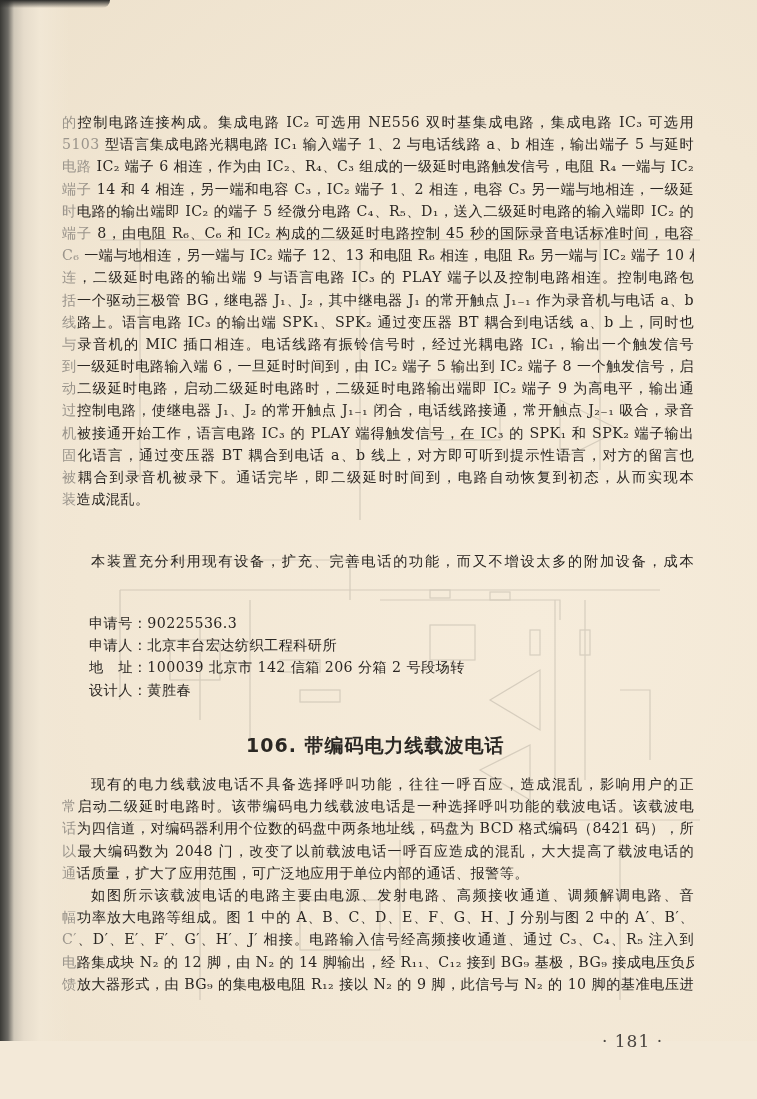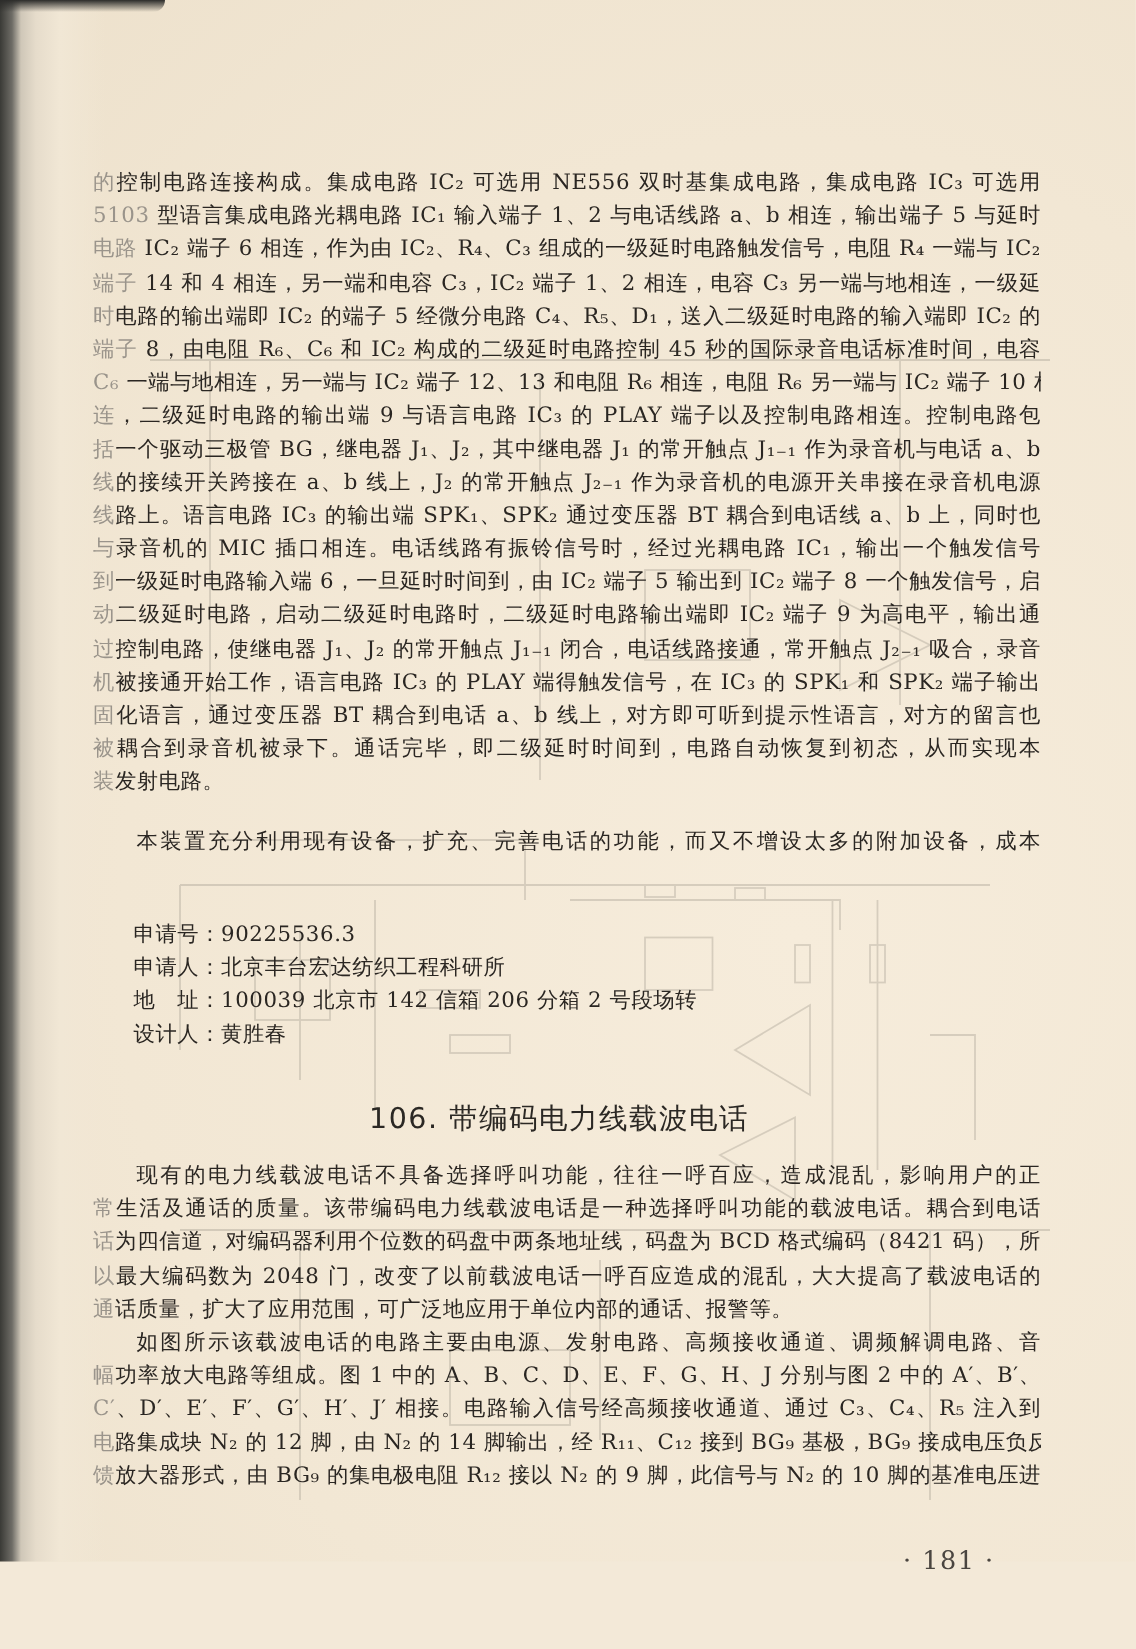--- a/index.html
+++ b/index.html
@@ -29,21 +29,21 @@
   .ln.last { text-align-last: left; }
   .ln.indent { padding-left: 29px; }
   .faded { color: #9a948b; }
   .block1 { top: 111px; }
   .block2 { top: 550px; }
   .meta { position: absolute; left: 89px; top: 612px; font-size: 14.2px; line-height: 22.2px; letter-spacing: 0.4px; }
   .meta .row { display: block; white-space: nowrap; }
   .heading {
     position: absolute; left: 246px; top: 733px;
     font-family: "DejaVu Sans", "Liberation Sans", sans-serif;
-    font-size: 19px; font-weight: normal; color: #2b2824; letter-spacing: 1px;
+    font-size: 19px; font-weight: bold; color: #2b2824; letter-spacing: 1px;
   }
   .block3 { top: 773px; }
   .page-number {
     position: absolute; left: 602px; top: 1031px; font-size: 17px; color: #4a4540; letter-spacing: 1px;
   }
   
   .bleed { position: absolute; left: 0; top: 0; width: 757px; height: 1099px; pointer-events: none; opacity: 0.22; }
   .content { position: absolute; left: 0; top: 0; width: 757px; height: 1099px; }
 </style>
 </head>
@@ -80,47 +80,46 @@
     <div class="text-block block1" id="block1">
         <span class="ln"><span class="faded">的</span><span>控制电路连接构成。集成电路 IC₂ 可选用 NE556 双时基集成电路，集成电路 IC₃ 可选用</span></span>
         <span class="ln"><span class="faded">5103</span><span> 型语言集成电路光耦电路 IC₁ 输入端子 1、2 与电话线路 a、b 相连，输出端子 5 与延时</span></span>
         <span class="ln"><span class="faded">电路</span><span> IC₂ 端子 6 相连，作为由 IC₂、R₄、C₃ 组成的一级延时电路触发信号，电阻 R₄ 一端与 IC₂</span></span>
         <span class="ln"><span class="faded">端子</span><span> 14 和 4 相连，另一端和电容 C₃，IC₂ 端子 1、2 相连，电容 C₃ 另一端与地相连，一级延</span></span>
         <span class="ln"><span class="faded">时</span><span>电路的输出端即 IC₂ 的端子 5 经微分电路 C₄、R₅、D₁，送入二级延时电路的输入端即 IC₂ 的</span></span>
         <span class="ln"><span class="faded">端子</span><span> 8，由电阻 R₆、C₆ 和 IC₂ 构成的二级延时电路控制 45 秒的国际录音电话标准时间，电容</span></span>
         <span class="ln"><span class="faded">C₆</span><span> 一端与地相连，另一端与 IC₂ 端子 12、13 和电阻 R₆ 相连，电阻 R₆ 另一端与 IC₂ 端子 10 相</span></span>
         <span class="ln"><span class="faded">连</span><span>，二级延时电路的输出端 9 与语言电路 IC₃ 的 PLAY 端子以及控制电路相连。控制电路包</span></span>
         <span class="ln"><span class="faded">括</span><span>一个驱动三极管 BG，继电器 J₁、J₂，其中继电器 J₁ 的常开触点 J₁₋₁ 作为录音机与电话 a、b</span></span>
-        <span class="ln"><span class="faded">线</span><span>的接续开关跨接在 a、b 线上，J₂ 的常开触点 J₂₋₁ 作为录音机的电源开关串接在录音机电源</span></span>
         <span class="ln"><span class="faded">线</span><span>路上。语言电路 IC₃ 的输出端 SPK₁、SPK₂ 通过变压器 BT 耦合到电话线 a、b 上，同时也</span></span>
         <span class="ln"><span class="faded">与</span><span>录音机的 MIC 插口相连。电话线路有振铃信号时，经过光耦电路 IC₁，输出一个触发信号</span></span>
         <span class="ln"><span class="faded">到</span><span>一级延时电路输入端 6，一旦延时时间到，由 IC₂ 端子 5 输出到 IC₂ 端子 8 一个触发信号，启</span></span>
         <span class="ln"><span class="faded">动</span><span>二级延时电路，启动二级延时电路时，二级延时电路输出端即 IC₂ 端子 9 为高电平，输出通</span></span>
         <span class="ln"><span class="faded">过</span><span>控制电路，使继电器 J₁、J₂ 的常开触点 J₁₋₁ 闭合，电话线路接通，常开触点 J₂₋₁ 吸合，录音</span></span>
         <span class="ln"><span class="faded">机</span><span>被接通开始工作，语言电路 IC₃ 的 PLAY 端得触发信号，在 IC₃ 的 SPK₁ 和 SPK₂ 端子输出</span></span>
         <span class="ln"><span class="faded">固</span><span>化语言，通过变压器 BT 耦合到电话 a、b 线上，对方即可听到提示性语言，对方的留言也</span></span>
         <span class="ln"><span class="faded">被</span><span>耦合到录音机被录下。通话完毕，即二级延时时间到，电路自动恢复到初态，从而实现本</span></span>
-        <span class="ln last"><span class="faded">装</span><span>发射电路。</span></span>
+        <span class="ln last"><span class="faded">装</span><span>造成混乱。</span></span>
       </div>
     <div class="text-block block2" id="block2">
         <span class="ln indent"><span>本装置充分利用现有设备，扩充、完善电话的功能，而又不增设太多的附加设备，成本</span></span>
       </div>
 
     <div class="meta">
       <span class="row">申请号：90225536.3</span>
       <span class="row">申请人：北京丰台宏达纺织工程科研所</span>
       <span class="row">地　址：100039 北京市 142 信箱 206 分箱 2 号段场转</span>
       <span class="row">设计人：黄胜春</span>
     </div>
 
     <div class="heading">106. 带编码电力线载波电话</div>
 
     <div class="text-block block3" id="block3">
         <span class="ln indent"><span>现有的电力线载波电话不具备选择呼叫功能，往往一呼百应，造成混乱，影响用户的正</span></span>
-        <span class="ln"><span class="faded">常</span><span>生活及通话的质量。该带编码电力线载波电话是一种选择呼叫功能的载波电话。耦合到电话</span></span>
+        <span class="ln"><span class="faded">常</span><span>启动二级延时电路时。该带编码电力线载波电话是一种选择呼叫功能的载波电话。该载波电</span></span>
         <span class="ln"><span class="faded">话</span><span>为四信道，对编码器利用个位数的码盘中两条地址线，码盘为 BCD 格式编码（8421 码），所</span></span>
         <span class="ln"><span class="faded">以</span><span>最大编码数为 2048 门，改变了以前载波电话一呼百应造成的混乱，大大提高了载波电话的</span></span>
         <span class="ln last"><span class="faded">通</span><span>话质量，扩大了应用范围，可广泛地应用于单位内部的通话、报警等。</span></span>
         <span class="ln indent"><span>如图所示该载波电话的电路主要由电源、发射电路、高频接收通道、调频解调电路、音</span></span>
         <span class="ln"><span class="faded">幅</span><span>功率放大电路等组成。图 1 中的 A、B、C、D、E、F、G、H、J 分别与图 2 中的 A′、B′、</span></span>
         <span class="ln"><span class="faded">C′</span><span>、D′、E′、F′、G′、H′、J′ 相接。电路输入信号经高频接收通道、通过 C₃、C₄、R₅ 注入到</span></span>
         <span class="ln"><span class="faded">电</span><span>路集成块 N₂ 的 12 脚，由 N₂ 的 14 脚输出，经 R₁₁、C₁₂ 接到 BG₉ 基极，BG₉ 接成电压负反</span></span>
         <span class="ln"><span class="faded">馈</span><span>放大器形式，由 BG₉ 的集电极电阻 R₁₂ 接以 N₂ 的 9 脚，此信号与 N₂ 的 10 脚的基准电压进</span></span>
       </div>
 

